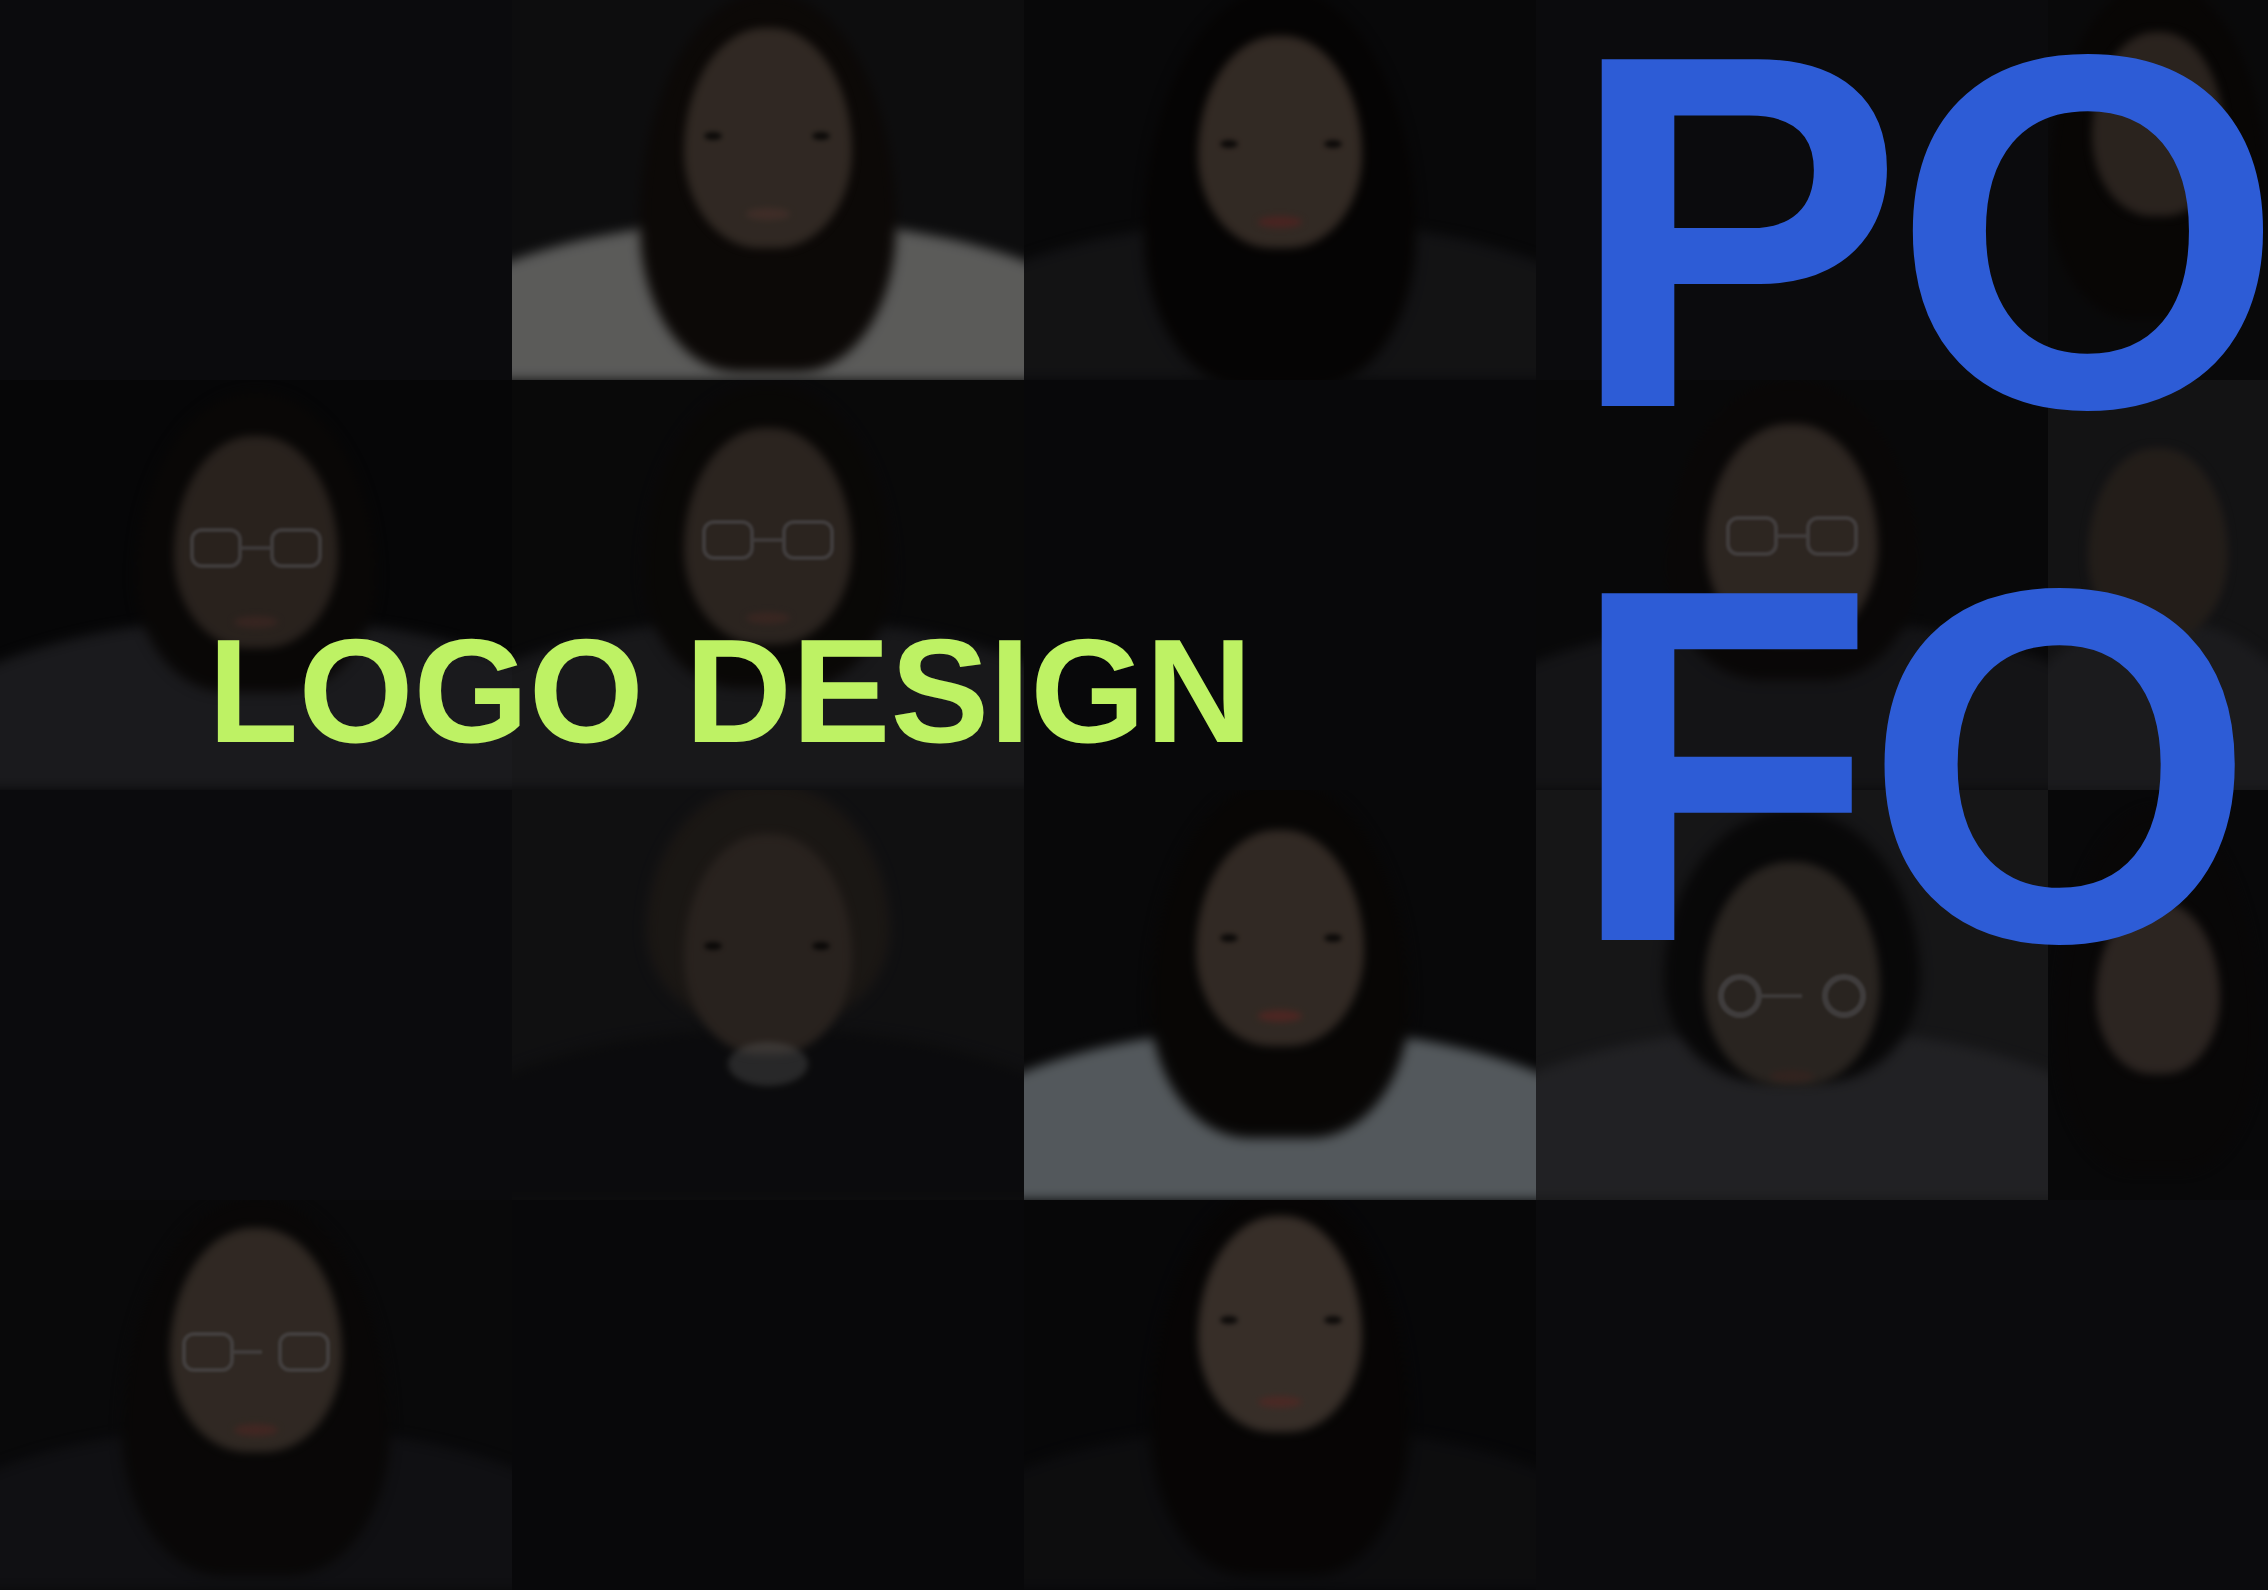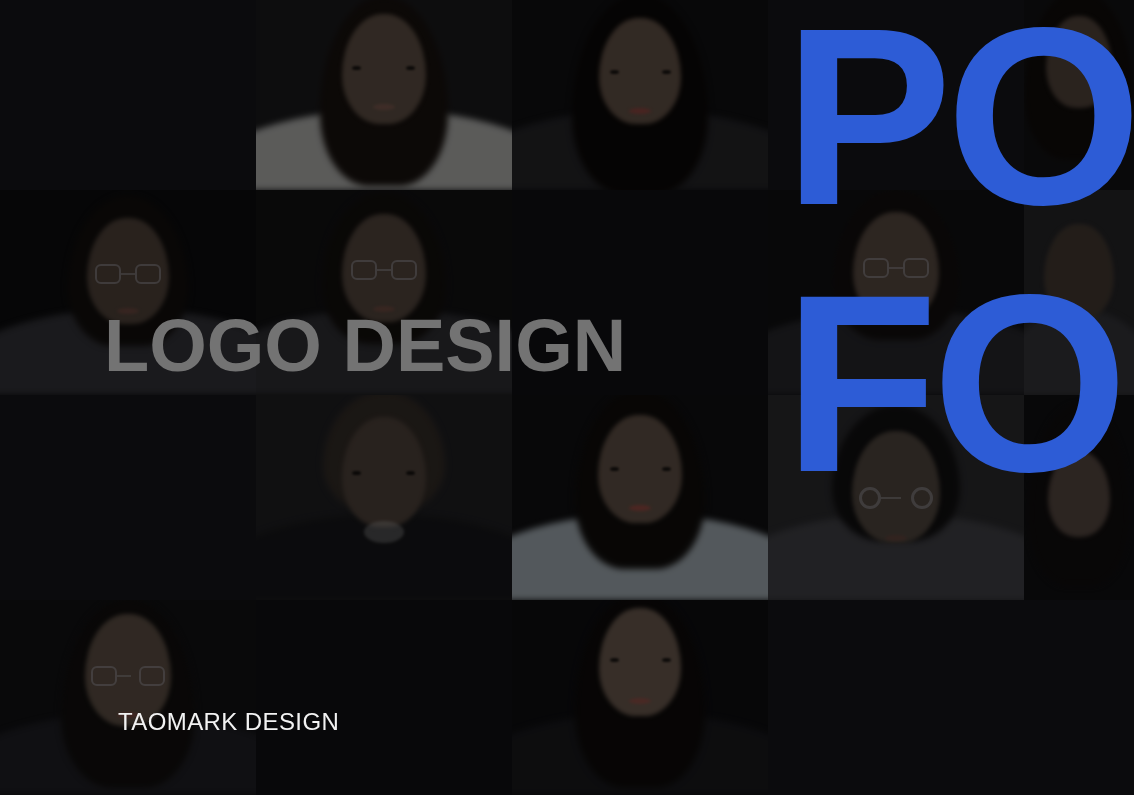--- a/index.html
+++ b/index.html
@@ -92,21 +92,21 @@
   .bigrow.r2 { left:784px; top:258px; }
   .bigrow.r3 { left:784px; top:528px; }
 
   
   .title {
     position:absolute;
     left:104px; top:303px;
     font-size:74px;
     font-weight:700;
     letter-spacing:0px;
-    color:#737373;
+    color:#bef264;
     white-space:nowrap;
   }
   .subtitle-badge {
     position:absolute;
     left:108px; top:419px;
     padding:9px 20px 13px 20px;
     font-size:36px;
     font-weight:500;
     letter-spacing:4px;
     color:#060606;
@@ -316,15 +316,14 @@
   </div>
 
   <div class="bigtype">
     <div class="bigrow r1" style="color:#2d5cd6;">PO</div>
     <div class="bigrow r2" style="color:#2d5cd6;">FO</div>
   </div>
 
   <div class="title">LOGO DESIGN</div>
 
 
-  <div class="brand">TAOMARK DESIGN</div>
 
 </div>
 
 </body></html>

